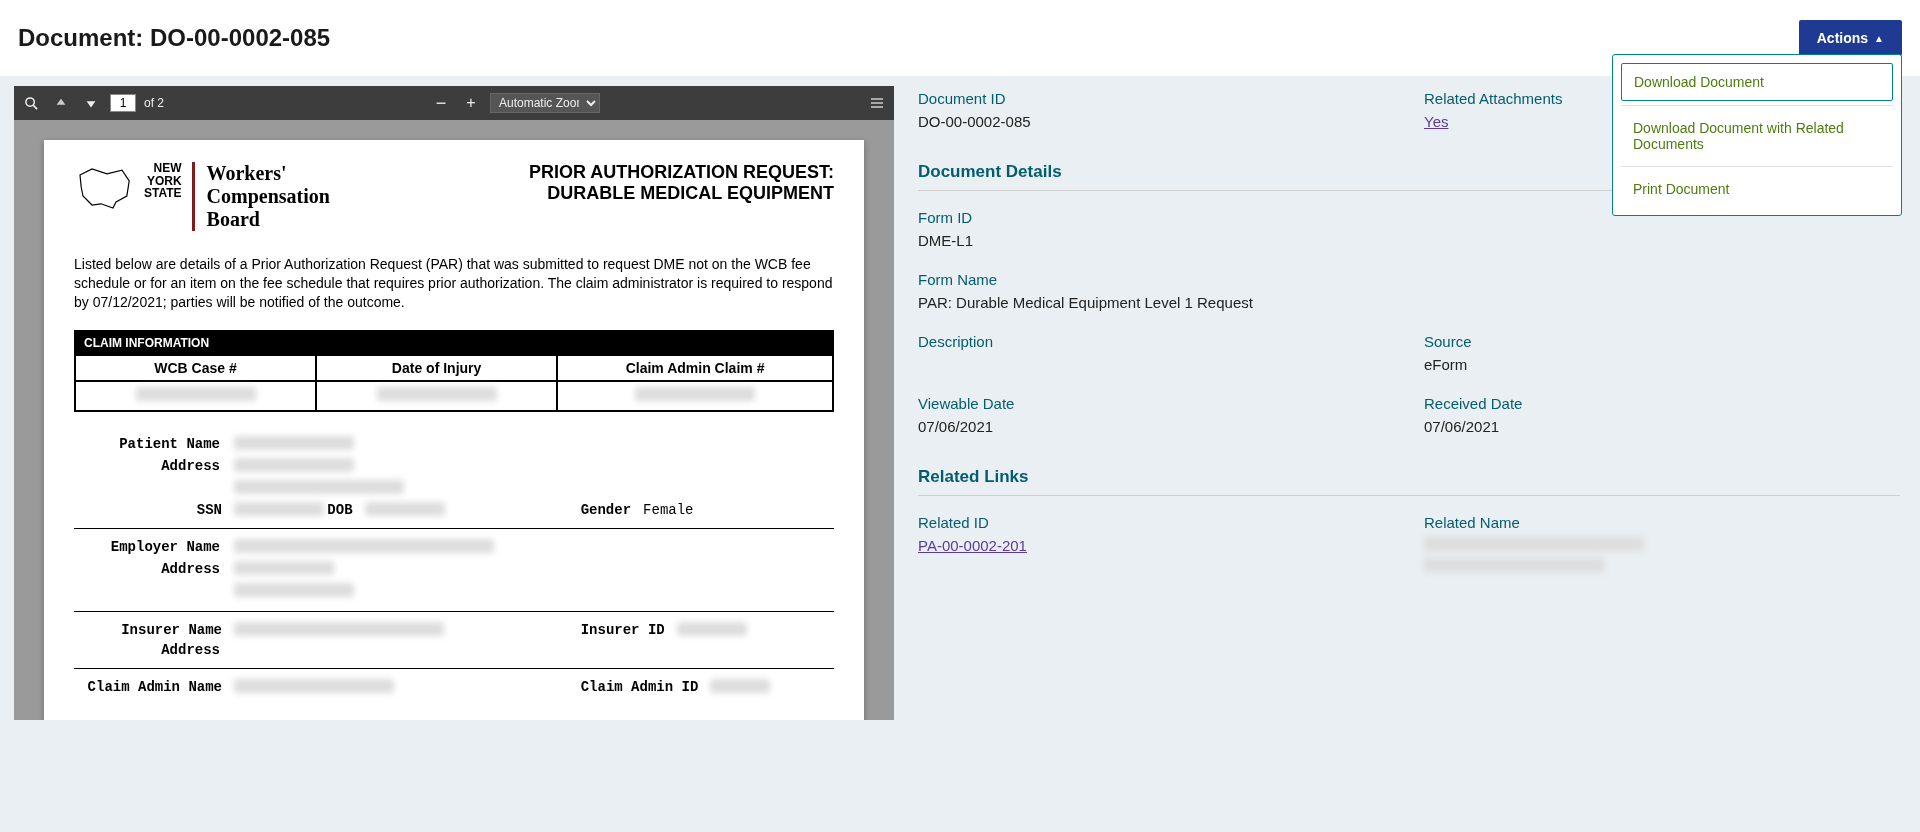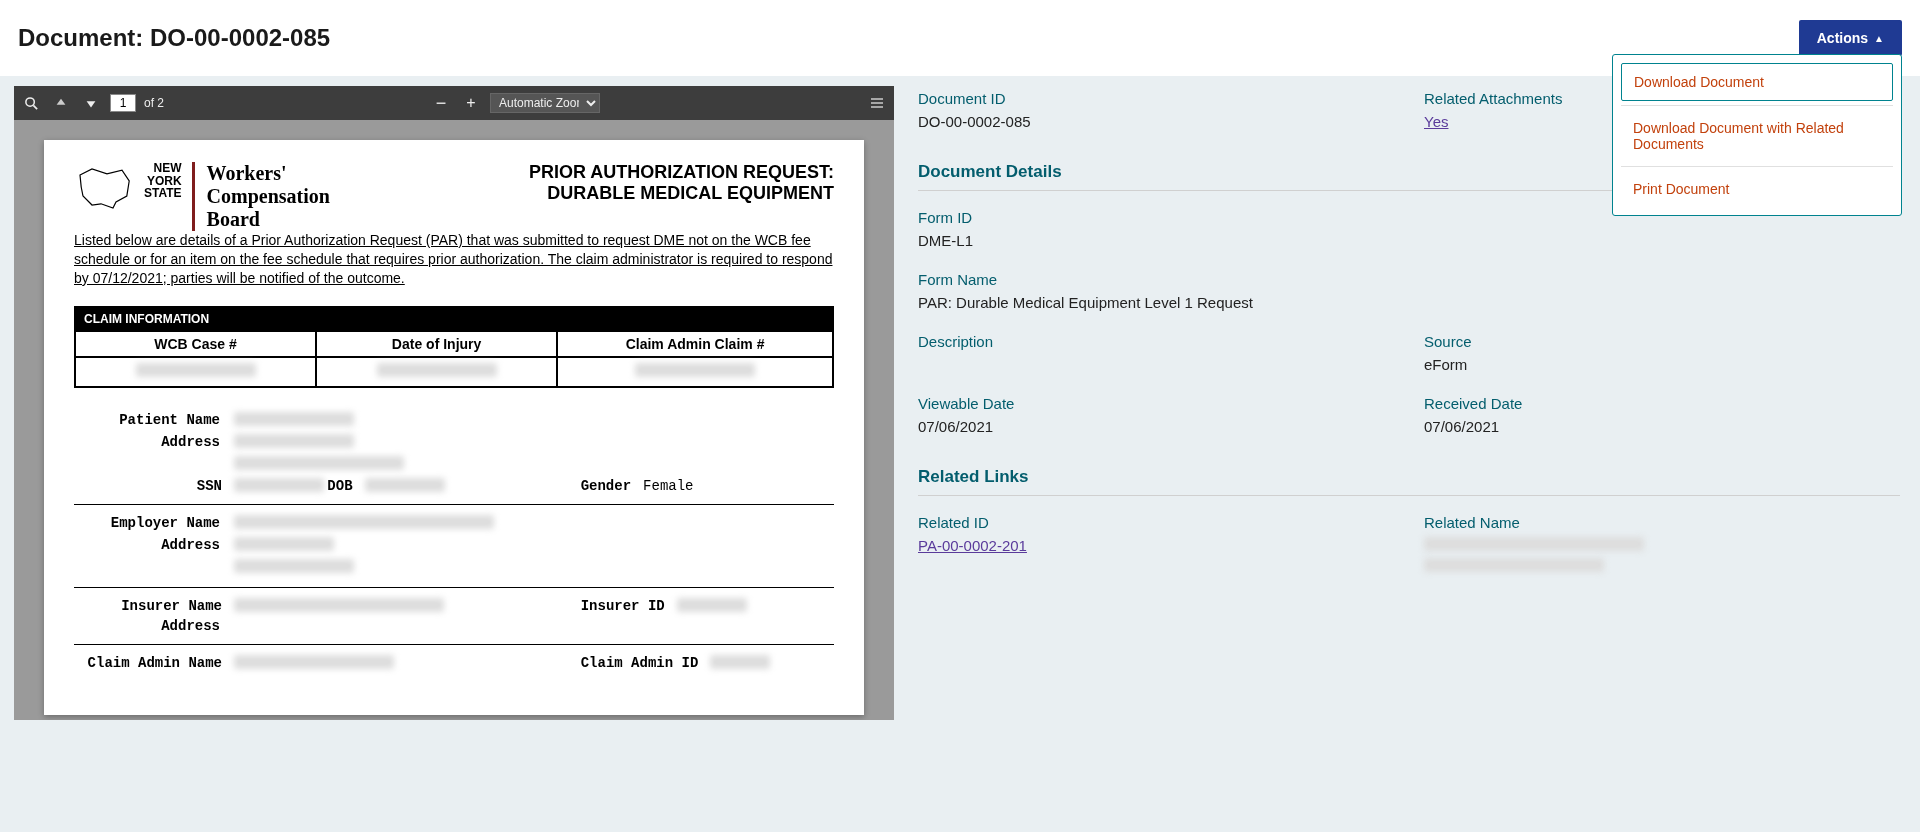--- a/index.html
+++ b/index.html
@@ -36,21 +36,21 @@
   background: #fff;
   border: 1px solid #00838f;
   border-radius: 3px;
   width: 290px;
   z-index: 50;
   padding: 8px;
 }
 .actions-menu .menu-item {
   padding: 10px 12px;
   font-size: 14px;
-  color: #c2410c;
+  color: #4d7c0f;
   cursor: pointer;
   border-radius: 2px;
 }
 .actions-menu .menu-item.highlighted {
   border: 1px solid #00838f;
 }
 .actions-menu hr { border: none; border-top: 1px solid #e0e0e0; margin: 4px 0; }
 
 .main { display: flex; gap: 20px; padding: 10px 14px 0 14px; }
 
@@ -95,21 +95,21 @@
 }
 
 .doc-head { display:flex; justify-content:space-between; align-items:flex-start; }
 .wcb-logo { display:flex; gap:10px; }
 .ny-outline { width:60px; height:50px; }
 .ny-outline svg { width:100%; height:100%; }
 .ny-text { font-family: Arial, sans-serif; font-weight:700; font-size:12px; line-height:1.05; text-align:right; }
 .wcb-title { border-left: 3px solid #7f1d1d; padding-left: 12px; font-size:20px; line-height:1.15; font-weight:600; }
 .doc-type { text-align:right; font-weight:700; font-size:18px; font-family: Arial, sans-serif; }
 
-.intro { font-family: Arial, sans-serif; font-size:14px; line-height:1.35;text-decoration:underline; }
+.intro { font-family: Arial, sans-serif; font-size:14px; margin-top: 24px; line-height:1.35; }
 
 .claim-header { background:#000; color:#fff; font-weight:700; padding:4px 8px; font-family:Arial,sans-serif; font-size:12px; margin-top:18px; border:2px solid #000; }
 .claim-table { width:100%; border-collapse:collapse; font-family:Arial,sans-serif; font-size:14px; }
 .claim-table th { border:2px solid #000; border-top:none; font-weight:700; padding:4px; }
 .claim-table td { border:2px solid #000; border-top:none; padding:4px; text-align:center; height:30px; }
 
 .kv-block { font-family:Liberation Mono, monospace; font-size:14px; margin-top:24px; }
 .kv-row { display:flex; margin-bottom:4px; }
 .kv-label { width:160px; text-align:right; font-weight:700; padding-right:14px; }
 .kv-val { flex:1; }

